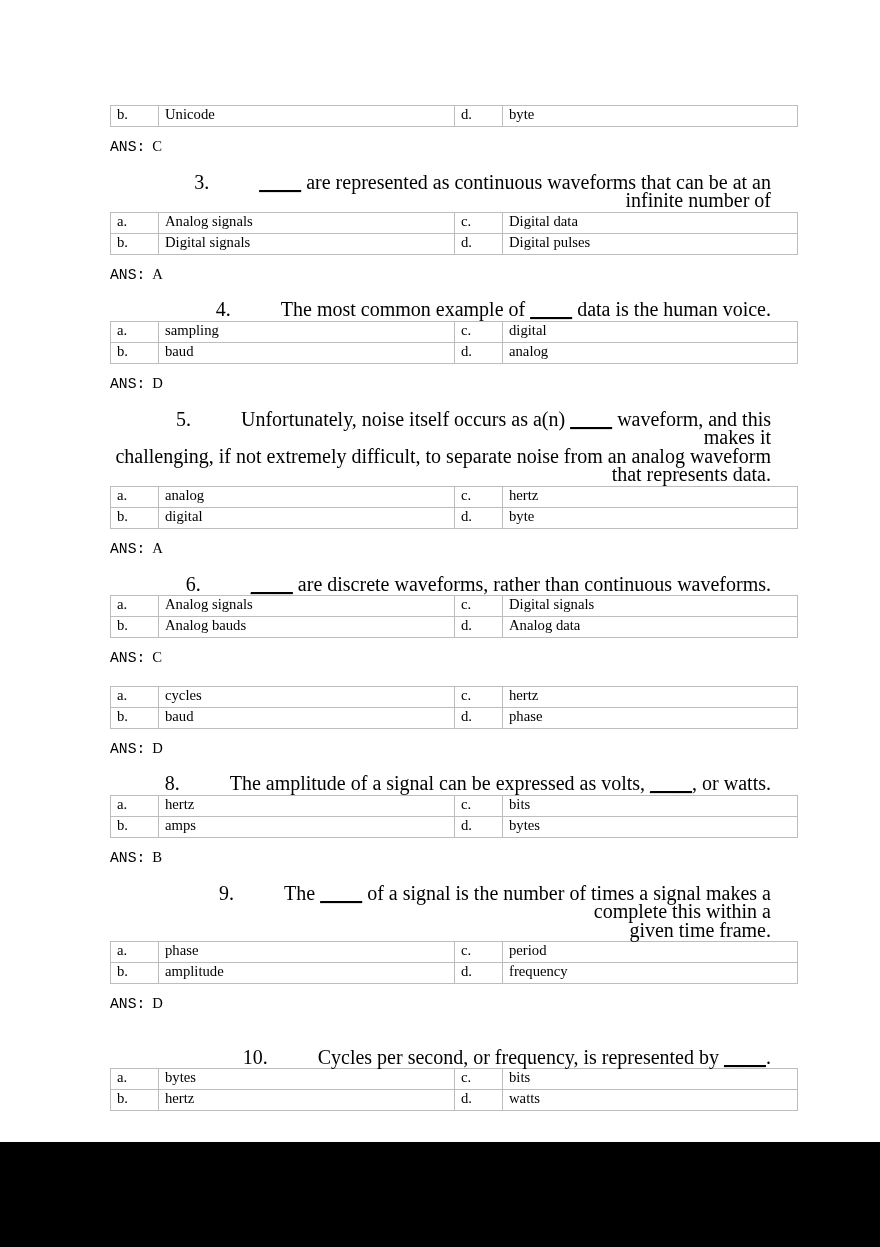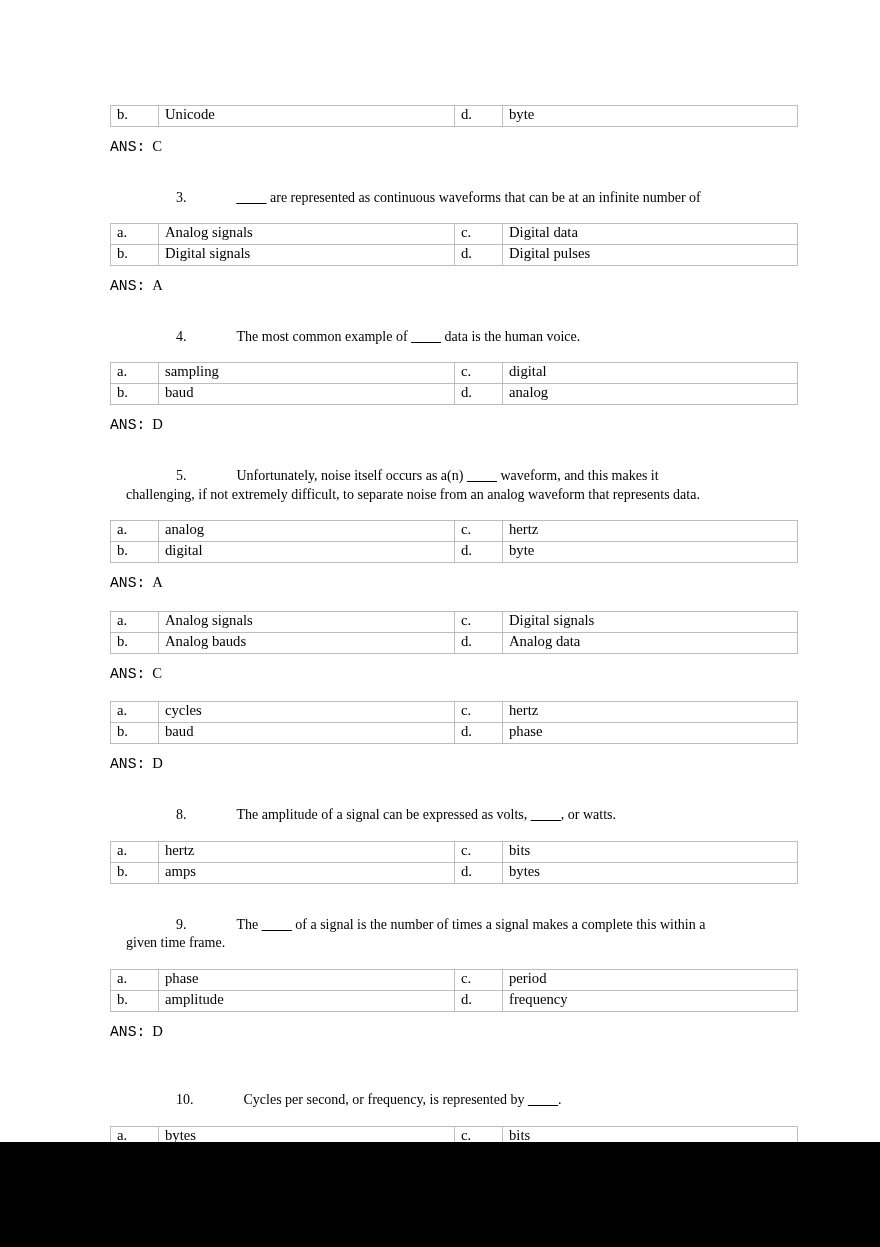--- a/index.html
+++ b/index.html
@@ -20,24 +20,24 @@
     position: absolute;
     left: 110px;
     top: 103px;
     width: 661px;
   }
 
   
   .qblock { margin: 0; }
 
   .qtext {
-    font-size: 14px;
+    font-size: 20px;
     line-height: 18.6px;
-    margin: 16px;
-    text-align: left;
+    margin: 0;
+    text-align: right;
     text-indent: 0;
     white-space: normal;
   }
   .qnum-gap { display: inline-block; width: 50px; }
   .qlead { display: inline-block; width: 50px; }
 
   .blank {
     text-decoration: underline;
     letter-spacing: 0.5px;
   }
@@ -166,20 +166,21 @@
                 <td class="v1">digital</td>
                 <td class="k2">d.</td>
                 <td class="v2">byte</td>
               </tr>
             </tbody>
           </table>
           <p class="ans"><span class="lbl">ANS:</span><span>A</span></p>
         </div>
         <div class="gap-q"></div>
         <div class="qblock">
+          <p class="qtext"><span class="qlead"></span><span>6.</span><span class="qnum-gap"></span><span class="blank">____</span><span> are discrete waveforms, rather than continuous waveforms.</span></p>
           <table class="opts">
             <tbody>
               <tr>
                 <td class="k">a.</td>
                 <td class="v1">Analog signals</td>
                 <td class="k2">c.</td>
                 <td class="v2">Digital signals</td>
               </tr>
               <tr>
                 <td class="k">b.</td>
@@ -223,20 +224,21 @@
                 <td class="v2">bits</td>
               </tr>
               <tr>
                 <td class="k">b.</td>
                 <td class="v1">amps</td>
                 <td class="k2">d.</td>
                 <td class="v2">bytes</td>
               </tr>
             </tbody>
           </table>
+          <p class="ans"><span class="lbl">ANS:</span><span>B</span></p>
         </div>
         <div class="gap-q"></div>
         <div class="qblock">
           <p class="qtext"><span class="qlead"></span><span>9.</span><span class="qnum-gap"></span><span>The </span><span class="blank">____</span><span> of a signal is the number of times a signal makes a complete this within a</span><br><span>given time frame.</span></p>
           <table class="opts">
             <tbody>
               <tr>
                 <td class="k">a.</td>
                 <td class="v1">phase</td>
                 <td class="k2">c.</td>

